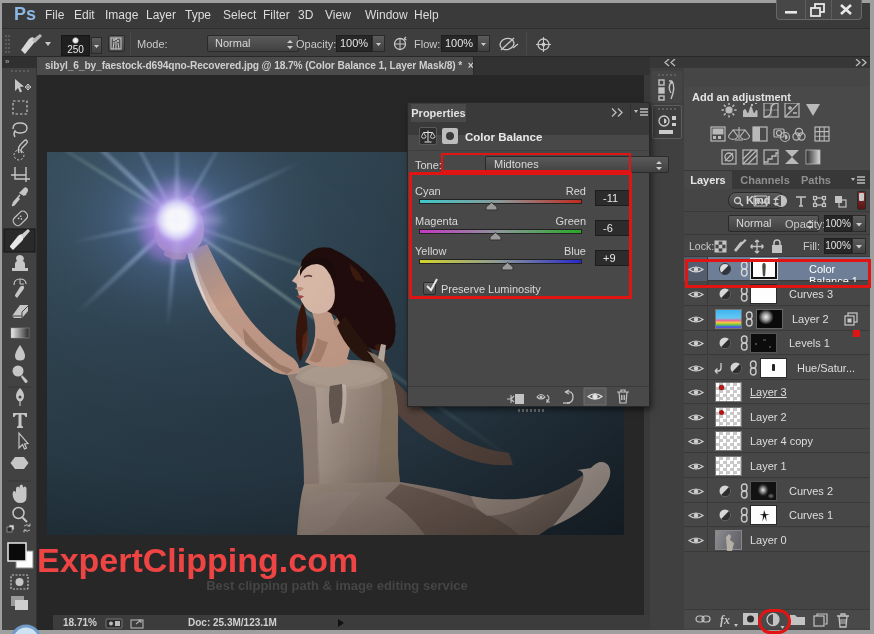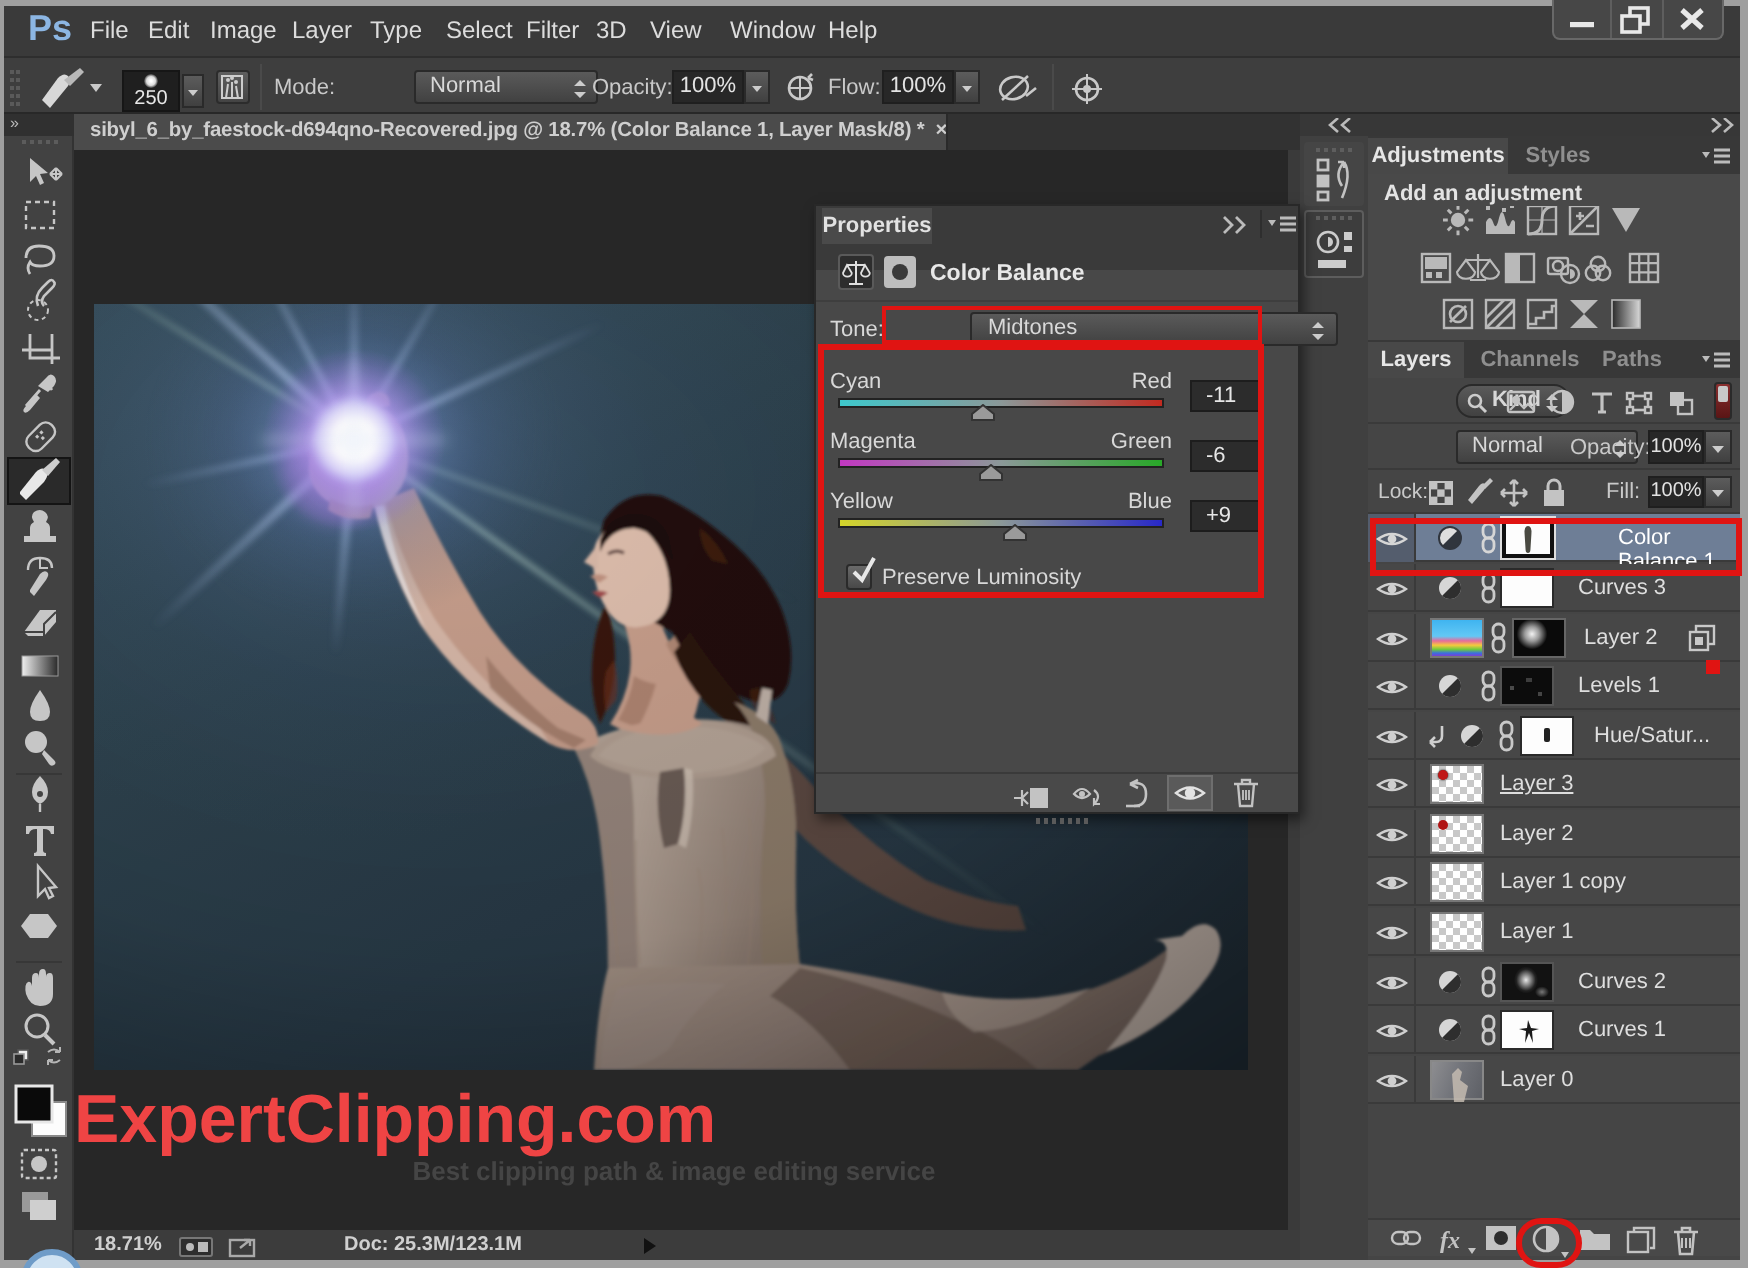--- a/index.html
+++ b/index.html
@@ -20,21 +20,21 @@
 .dd { position:absolute; background:linear-gradient(#5a5a5a,#414141); border:1px solid #2a2a2a; border-radius:2px; color:#d8d8d8; font-size:11px;margin-left:40px; }
 .numfield { position:absolute; background:#272727; border:1px solid #1f1f1f; color:#e3e3e3; font-size:11px; text-align:center; }
 .ddbtn { position:absolute; background:linear-gradient(#5c5c5c,#404040); border:1px solid #2a2a2a; color:#ccc; }
 
 #toolbar { position:absolute; left:0; top:54px; width:35px; height:573px; background:#424242; border-right:1px solid #333; }
 #toolbar-head { position:absolute; left:0; top:0; width:35px; height:11px; background:#303030; color:#bbb; font-size:8px; line-height:10px; padding-left:3px; }
 
 #canvas { position:absolute; left:35px; top:54px; width:615px; height:573px; background:#272727; }
 #tabbar { position:absolute; left:0; top:0; width:615px; height:18px; background:#323232; }
 #doctab { position:absolute; left:0; top:0; width:437px; height:18px; background:#4b4b4b; border-right:1px solid #2a2a2a; color:#cfcfcf; font-size:10.2px; letter-spacing:-0.1px; font-weight:bold; line-height:18px; padding-left:8px; white-space:nowrap; overflow:hidden; }
-#statusbar { position:absolute; left:0; top:558px; width:615px; height:15px; background:#3c3c3c; color:#d0d0d0; font-size:10px; }
+#statusbar { position:absolute; left:16px; top:558px; width:615px; height:15px; background:#3c3c3c; color:#d0d0d0; font-size:10px; }
 
 #dock { position:absolute; left:648px; top:54px; width:220px; height:573px; background:#404040; }
 #dock-top { position:absolute; left:0; top:0; width:220px; height:11px; background:#373737; }
 #iconcol { position:absolute; left:0; top:11px; width:34px; height:562px; background:#404040; }
 #panels { position:absolute; left:34px; top:11px; width:186px; height:562px; background:#464646; }
 .ptab-bar { position:absolute; left:0; width:186px; height:19px; background:#383838; }
 .ptab { position:absolute; top:1px; height:18px; background:#484848; color:#e6e6e6; font-size:11px; font-weight:bold; line-height:18px; text-align:center; }
 .ptab-dim { position:absolute; top:1px; height:18px; color:#8f8f8f; font-size:11px; font-weight:bold; line-height:18px; text-align:center; }
 .pmenu { position:absolute; right:5px; top:6px; width:14px; height:8px; }
 
@@ -461,28 +461,20 @@
               <path d="M11 12.5 a2.5 2.5 0 0 1 0 5" fill="#ccc" stroke="none"></path>
               <rect x="19" y="10" width="4" height="4" fill="#ccc" stroke="none"></rect>
               <rect x="19" y="17" width="4" height="3" fill="#ccc" stroke="none"></rect>
               <rect x="6" y="24" width="14" height="4" fill="#ccc" stroke="none"></rect>
             </g>
           </svg>
       </div>
     </div>
     <div id="panels">
 
-      <div class="ptab-bar" style="top:0;">
-        <div class="ptab" style="left:0;width:70px;">Adjustments</div>
-        <div class="ptab-dim" style="left:75px;width:40px;">Styles</div>
-        <svg class="pmenu" width="14" height="9">
-            <path d="M0 2 l4 0 l-2 3 z" fill="#bbb"></path>
-            <path d="M6 1 h8 M6 4 h8 M6 7 h8" stroke="#bbb" stroke-width="1.4"></path>
-          </svg>
-      </div>
       <div class="abs" style="left:0;top:19px;width:186px;height:83px;background:#494949;">
         <div class="abs" style="left:8px;top:4px;font-size:11px;font-weight:bold;color:#e4e4e4;">Add an adjustment</div>
         <svg class="abs" style="left:0;top:16px;" width="186" height="67" viewBox="0 0 186 67">
           <g fill="#b9b9b9" stroke="#b9b9b9" transform="translate(0,-19)">
 
             <g stroke="none">
                 <circle cx="45" cy="26" r="3.6"></circle>
                 <g stroke="#b9b9b9" stroke-width="1.5">
                   <path d="M45 18.5 v2.4 M45 31.2 v2.4 M37.5 26 h2.4 M50.2 26 h2.4 M39.9 20.9 l1.8 1.8 M48.4 29.4 l1.8 1.8 M50.2 20.9 l-1.8 1.8 M41.7 29.4 l-1.8 1.8"></path>
                 </g>
@@ -792,21 +784,21 @@
           </div>
 
           <div class="lrow" style="top:240px;">
             <div class="eyecol">
                 <svg class="abs" style="left:4px;top:7px;" width="16" height="11">
                   <path d="M1 5.5 Q8 0.5 15 5.5 Q8 10.5 1 5.5 Z" fill="none" stroke="#cfcfcf" stroke-width="1.2"></path>
                   <circle cx="8" cy="5.5" r="2.2" fill="#cfcfcf"></circle>
                 </svg>
               </div>
             <div class="abs" style="left:31px;top:2px;width:27px;height:20px;border:1px solid #777;background-image:conic-gradient(#c8c8c8 0 25%,#fff 0 50%,#c8c8c8 0 75%,#fff 0);background-size:7px 7px;"></div>
-            <div class="lname" style="left:66px;">Layer 1 copy</div>
+            <div class="lname" style="left:66px;">Layer 4 copy</div>
           </div>
 
           <div class="lrow" style="top:265px;">
             <div class="eyecol">
                 <svg class="abs" style="left:4px;top:7px;" width="16" height="11">
                   <path d="M1 5.5 Q8 0.5 15 5.5 Q8 10.5 1 5.5 Z" fill="none" stroke="#cfcfcf" stroke-width="1.2"></path>
                   <circle cx="8" cy="5.5" r="2.2" fill="#cfcfcf"></circle>
                 </svg>
               </div>
             <div class="abs" style="left:31px;top:2px;width:27px;height:20px;border:1px solid #777;background-image:conic-gradient(#c8c8c8 0 25%,#fff 0 50%,#c8c8c8 0 75%,#fff 0);background-size:7px 7px;"></div>

